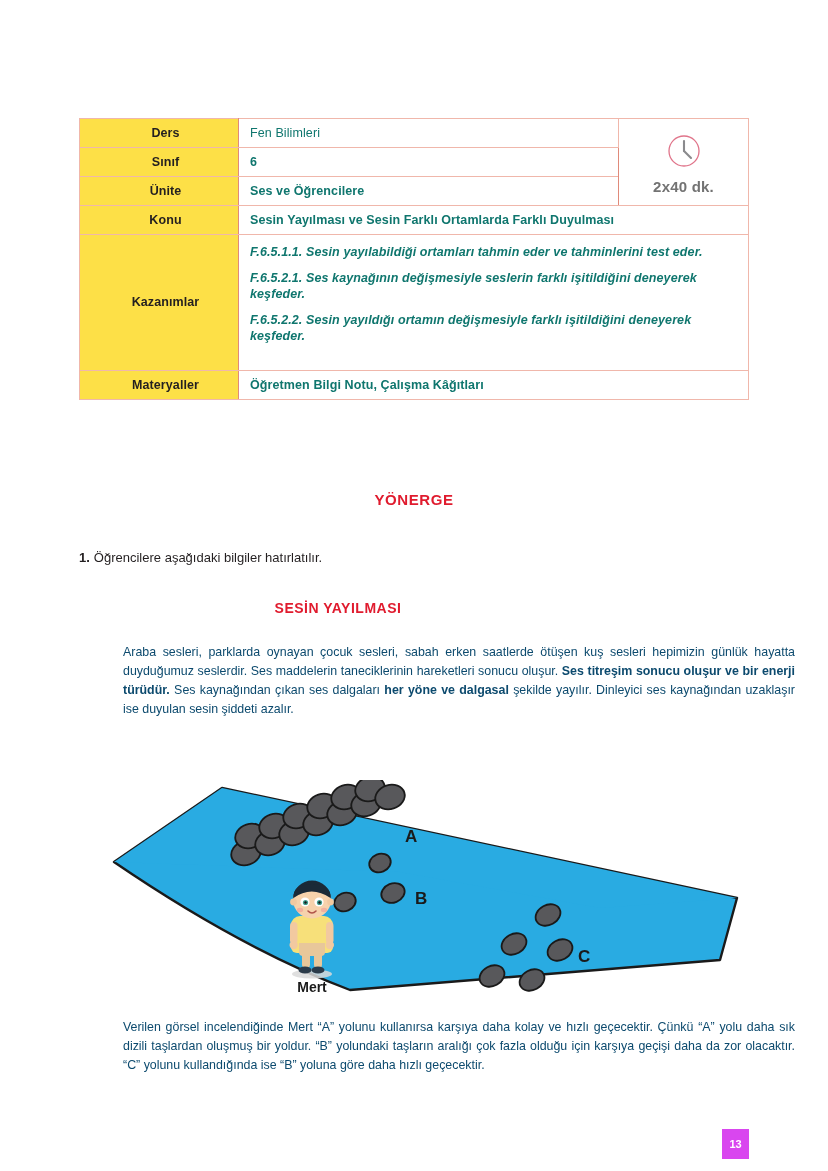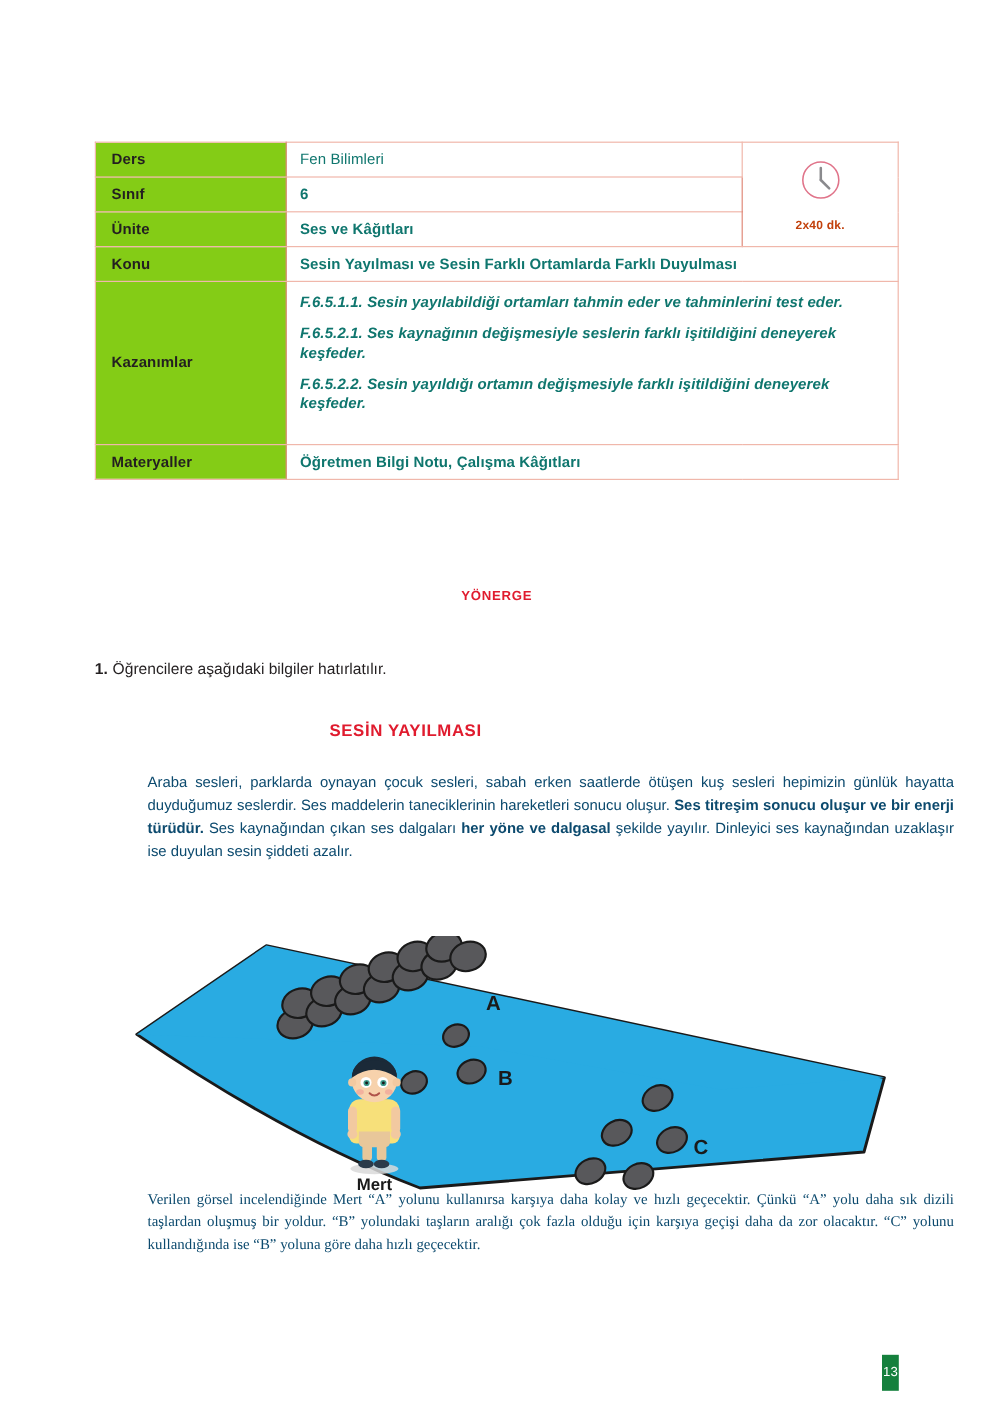--- a/index.html
+++ b/index.html
@@ -32,28 +32,29 @@
     border-collapse: collapse;
     border: 1px solid #e08a7a;
     table-layout: fixed;
   }
   .info-table td {
     border: 1px solid #f0b7ab;
     padding: 0;
     vertical-align: middle;
   }
   .lbl-cell {
-    background: #84cc16;
+    background: #fde047;
     width: 159px;
     padding: 7px 0 7px 13px !important;
     font-weight: bold;
     font-size: 12.5px;
     color: #231f20;
     border-right: 1px solid #e08a7a !important;
     letter-spacing: .1px;
+    text-align: center;
   }
   .val-cell {
     background: #ffffff;
     padding: 7px 0 7px 11px !important;
     font-size: 12.5px;
     color: #0f766e;
     letter-spacing: .1px;
   }
   .val-cell.bold { font-weight: bold; }
   .clock-cell {
@@ -62,44 +63,44 @@
     text-align: center;
     vertical-align: middle;
     padding: 6px 4px !important;
     border-left: 1px solid #e08a7a !important;
   }
   .clock-icon {
     display: block;
     margin: 4px auto 5px auto;
   }
   .clock-time {
-    font-size: 10px;
-    font-weight: bold;
-    color: #c2410c;
+    font-size: 15px;
+    font-weight: bold;
+    color: #737373;
     letter-spacing: .2px;
   }
   .kaz-cell {
     padding: 9px 10px 9px 11px !important;
     font-size: 12.5px;
     line-height: 1.32;
     font-weight: bold;
   }
   .kaz-cell p { margin: 0 0 9px 0; font-style: italic; }
   .kaz-cell p:last-child { margin-bottom: 16px; }
   .lbl-cell.tall { vertical-align: middle; margin-left: 48px; }
 
   
   .h-yonerge {
     position: absolute;
     left: 0; top: 491px;
     width: 828px;
     text-align: center;
     color: #e01b2e;
     font-weight: bold;
-    font-size: 11px;
+    font-size: 15px;
     letter-spacing: .6px;
   }
   .h-sesin {
     position: absolute;
     left: 0; top: 600px;
     width: 676px;
     text-align: center;
     color: #e01b2e;
     font-weight: bold;
     font-size: 14px;
@@ -123,43 +124,43 @@
     width: 672px;
     font-size: 12.4px;
     line-height: 1.52;
     color: #0c4a6e;
     text-align: justify;
     margin-left: 44px;
   }
   .para b { font-weight: bold; }
   #para-1 { top: 643px; }
   #para-2 { top: 725px; }
-  #para-3 { top: 990px; font-family: Liberation Serif, serif; }
+  #para-3 { top: 1018px; }
 
   
   .figure {
     position: absolute;
     left: 100px;
     top: 780px;
     width: 640px;
     height: 215px;
   }
   .figure svg { display: block; }
 
   
   .page-badge {
     position: absolute;
     right: 79px;
     bottom: 12px;
-    width: 14px;
+    width: 27px;
     height: 30px;
-    background: #15803d;
+    background: #d946ef;
     color: #ffffff;
     font-size: 11px;
-    font-weight: normal;
+    font-weight: bold;
     display: flex;
     align-items: center;
     justify-content: center;
   }
 </style>
 </head>
 <body>
 
 <div class="page">
 
@@ -179,21 +180,21 @@
           </span>
           <span class="clock-time">2x40 dk.</span>
         </td>
       </tr>
       <tr>
         <td class="lbl-cell">Sınıf</td>
         <td class="val-cell bold">6</td>
       </tr>
       <tr>
         <td class="lbl-cell">Ünite</td>
-        <td class="val-cell bold">Ses ve Kâğıtları</td>
+        <td class="val-cell bold">Ses ve Öğrencilere</td>
       </tr>
       <tr>
         <td class="lbl-cell">Konu</td>
         <td class="val-cell bold" colspan="2">Sesin Yayılması ve Sesin Farklı Ortamlarda Farklı Duyulması</td>
       </tr>
       <tr>
         <td class="lbl-cell tall">Kazanımlar</td>
         <td class="val-cell kaz-cell" colspan="2">
           <p>F.6.5.1.1. Sesin yayılabildiği ortamları tahmin eder ve tahminlerini test eder.</p>
           <p>F.6.5.2.1. Ses kaynağının değişmesiyle seslerin farklı işitildiğini deneyerek keşfeder.</p>

